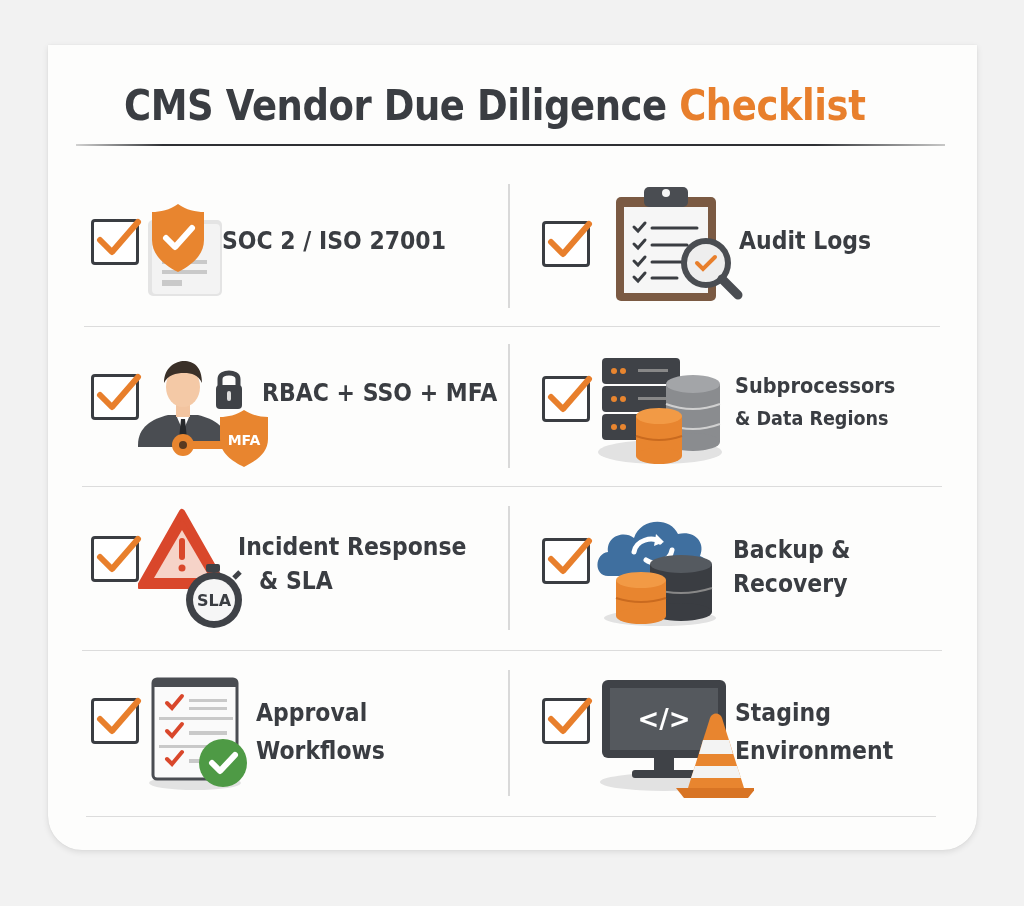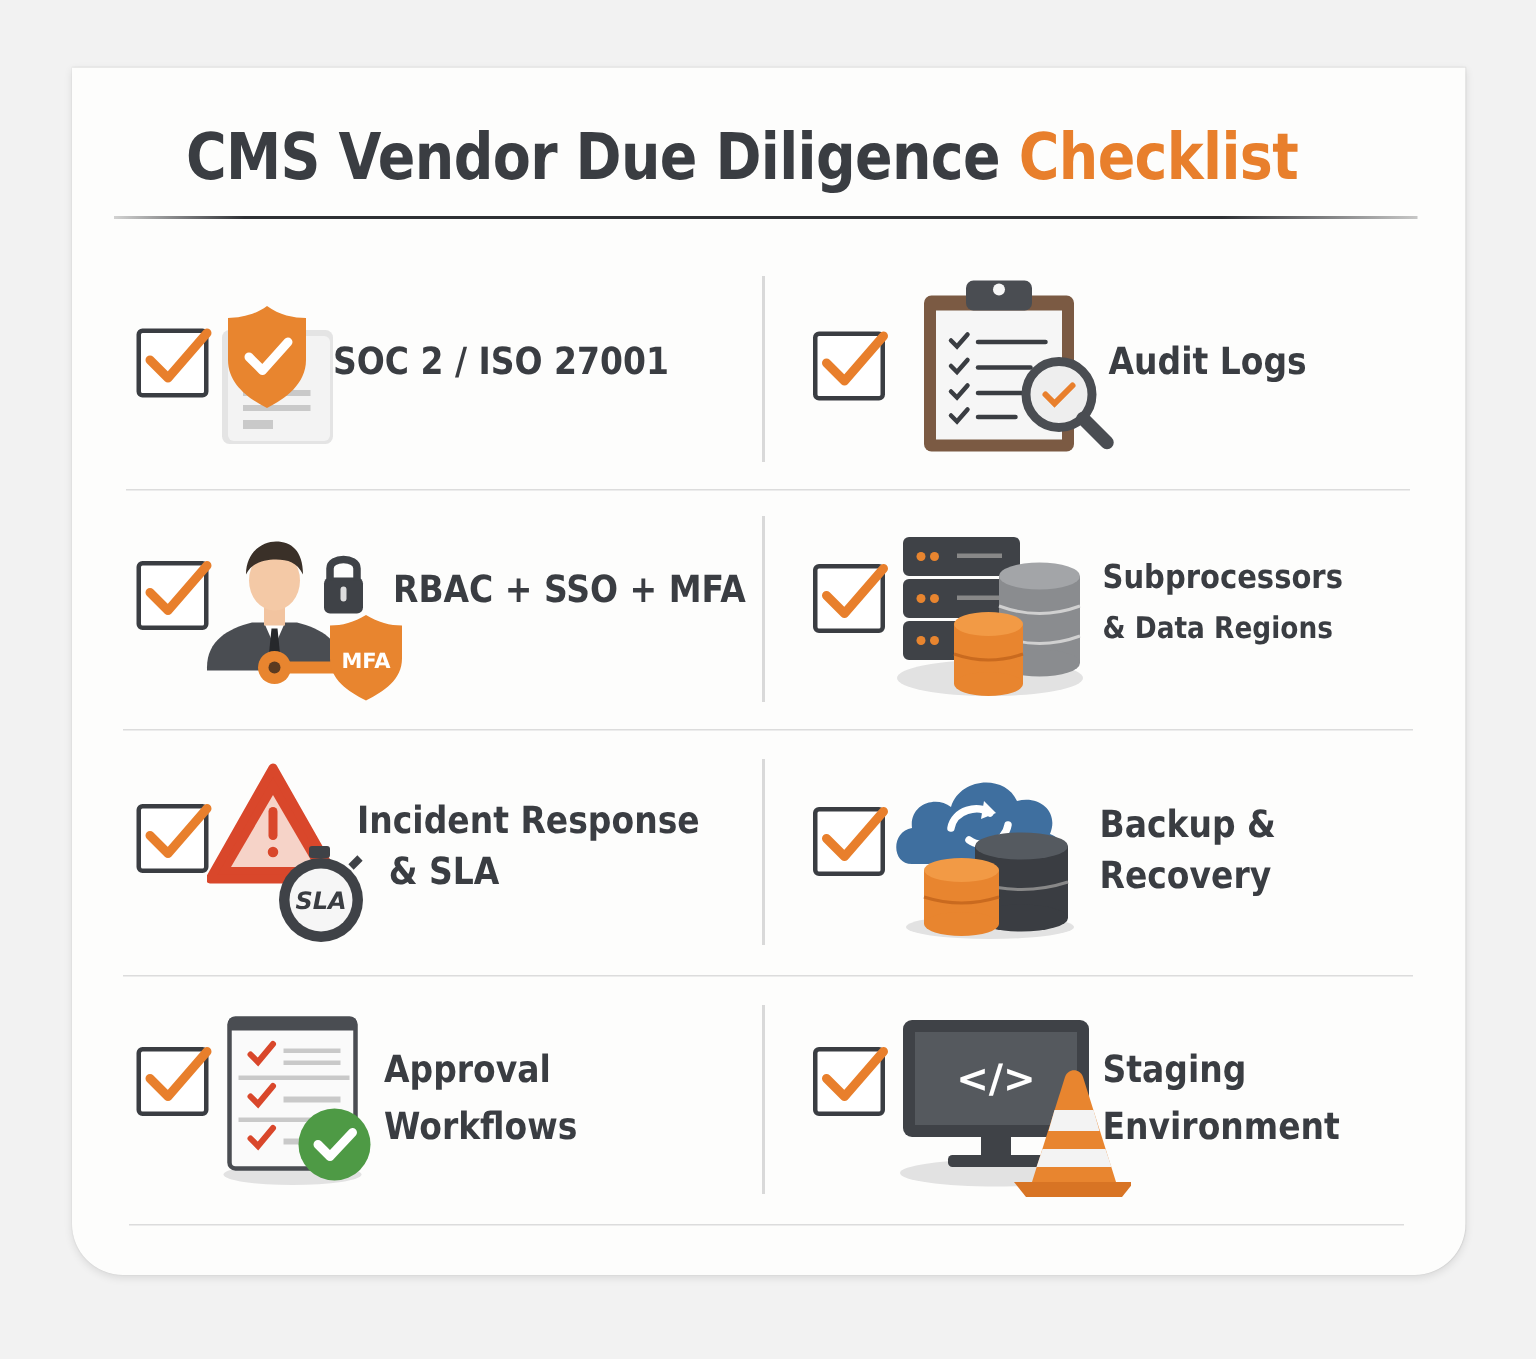--- a/index.html
+++ b/index.html
@@ -157,21 +157,21 @@
 <div class="label small2" style="left:735px;top:370px;">
   <div>Subprocessors</div>
   <div style="font-size:20px;">&amp; Data Regions</div>
 </div>
 
 <div class="checkbox" style="left:91px;top:536px;">
   <svg width="50" height="50" viewBox="0 0 50 50">
       <path d="M8 28 L20 40 L46 10" fill="none" stroke="#e87f2c" stroke-width="6" stroke-linecap="round" stroke-linejoin="round"></path>
     </svg>
 </div>
-<div class="icon" style="left:138px;top:508px;font-style:italic;">
+<div class="icon" style="left:138px;top:508px;">
   <svg width="115" height="124" viewBox="0 0 115 124">
     <path d="M44 4 L86 78 L2 78 Z" fill="#d9472b" stroke="#d9472b" stroke-width="6" stroke-linejoin="round"></path>
     <path d="M44 22 L72 70 L16 70 Z" fill="#f6d3c8"></path>
     <rect x="41" y="30" width="6" height="22" rx="3" fill="#d9472b"></rect>
     <circle cx="44" cy="60" r="3.5" fill="#d9472b"></circle>
     <rect x="68" y="56" width="14" height="8" rx="2" fill="#3f4247"></rect>
     <line x1="96" y1="70" x2="102" y2="64" stroke="#3f4247" stroke-width="5"></line>
     <circle cx="76" cy="92" r="28" fill="#3f4247"></circle>
     <circle cx="76" cy="92" r="21" fill="#f6f6f6"></circle>
     <text x="76" y="98" text-anchor="middle" font-size="16" font-weight="bold" fill="#3a3d42" font-family="DejaVu Sans, sans-serif">SLA</text>

